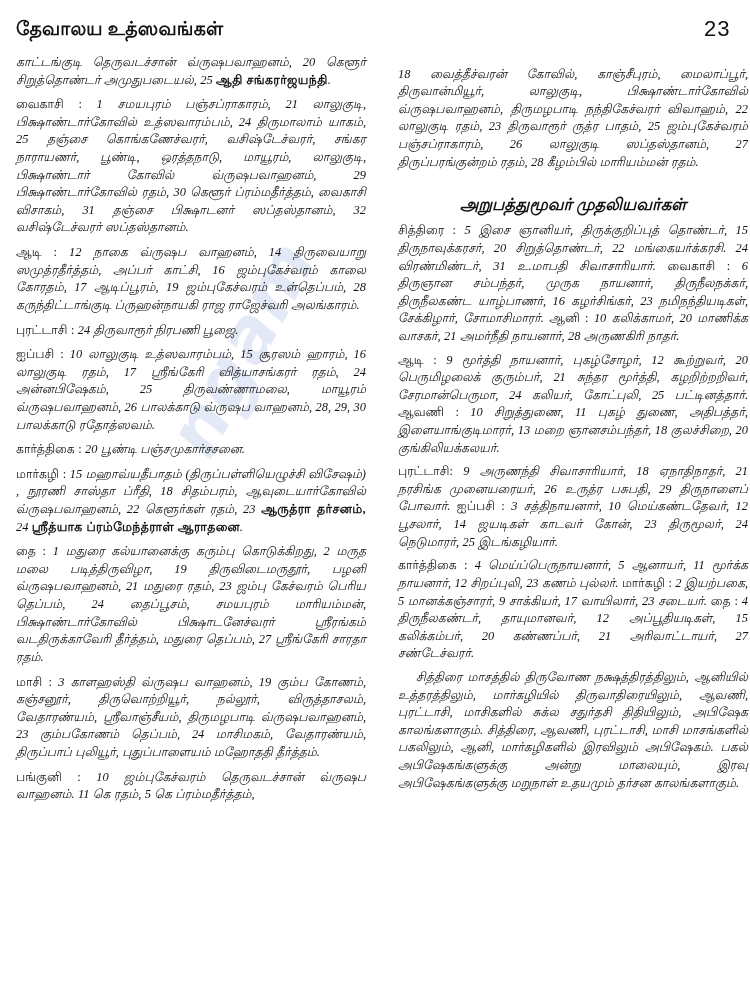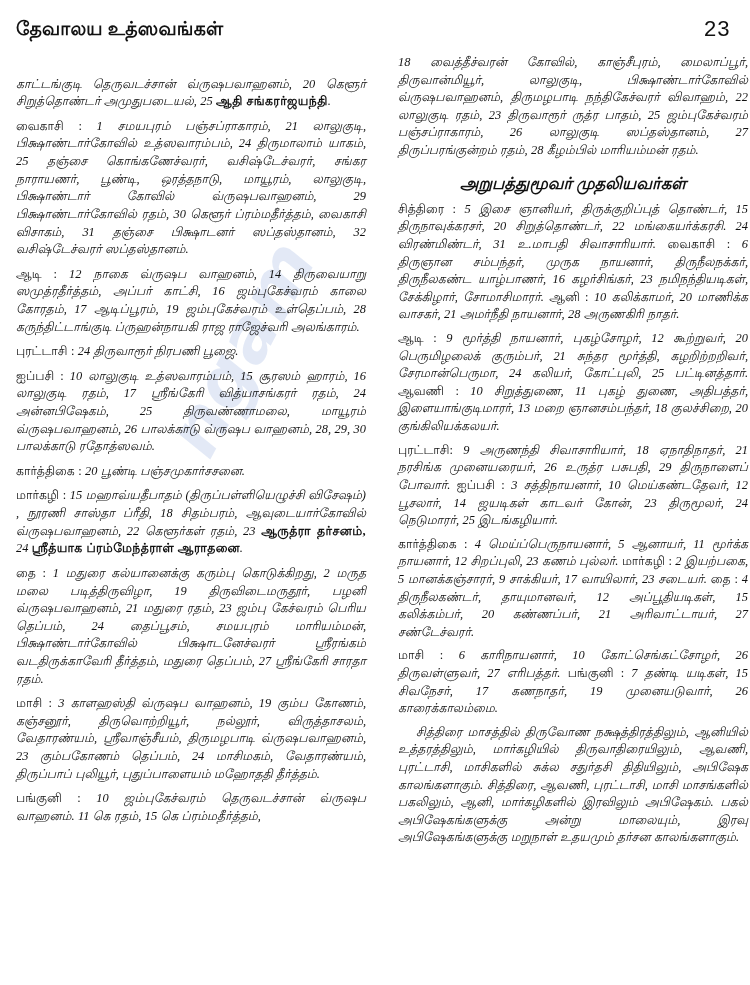--- a/index.html
+++ b/index.html
@@ -99,21 +99,21 @@
     font-style: normal;
   }
   .em {
     font-weight: bold;
     font-style: normal;
     letter-spacing: 0.4px;
   }
 
   
   h2.section-title {
-    margin: 13px 0 7px 0;
+    margin: 23px 0 7px 0;
     font-size: 16.5px;
     font-weight: bold;
     text-align: center;
     line-height: 1.28;
     font-style: italic;
   }
   h2.section-title.single {
     margin: 12px 0 5px 0;
   }
 </style>
@@ -146,40 +146,39 @@
       <p class="para"><span class="lbl">ஐப்பசி :</span><span> 10 லாலுகுடி உத்ஸவாரம்பம், 15  சூரஸம் ஹாரம், 16 லாலுகுடி ரதம், 17 ஶ்ரீங்கேரி வித்யாசங்கரர் ரதம், 24  அன்னபிஷேகம்,  25  திருவண்ணாமலை, மாயூரம்  வ்ருஷபவாஹனம், 26 பாலக்காடு வ்ருஷப வாஹனம், 28, 29, 30 பாலக்காடு ரதோத்ஸவம்.</span></p>
 
       <p class="para"><span class="lbl">கார்த்திகை :</span><span> 20 பூண்டி பஞ்சமுகார்சசனை.</span></p>
 
       <p class="para"><span class="lbl">மார்கழி :</span><span> 15 மஹாவ்யதீபாதம் (திருப்பள்ளியெழுச்சி விசேஷம்) , நூரணி சாஸ்தா ப்ரீதி, 18 சிதம்பரம், ஆவுடையார்கோவில் வ்ருஷபவாஹனம், 22 கெளூர்கள் ரதம், 23 </span><span class="em">ஆருத்ரா தர்சனம்,</span><span> 24 </span><span class="em">ஶ்ரீத்யாக ப்ரம்மேந்த்ராள் ஆராதனை</span><span>.</span></p>
 
       <p class="para"><span class="lbl">தை :</span><span> 1 மதுரை கல்யானைக்கு கரும்பு கொடுக்கிறது, 2 மருத மலை படித்திருவிழா, 19 திருவிடைமருதூர், பழனி  வ்ருஷபவாஹனம், 21 மதுரை ரதம், 23 ஜம்பு கேச்வரம் பெரிய தெப்பம், 24 தைப்பூசம், சமயபுரம் மாரியம்மன், பிக்ஷாண்டார்கோவில் பிக்ஷாடனேச்வரர் ஶ்ரீரங்கம் வடதிருக்காவேரி தீர்த்தம், மதுரை தெப்பம், 27 ஶ்ரீங்கேரி சாரதா ரதம்.</span></p>
 
       <p class="para"><span class="lbl">மாசி :</span><span> 3 காளஹஸ்தி வ்ருஷப வாஹனம், 19 கும்ப கோணம், கஞ்சனூர், திருவொற்றியூர், நல்லூர், விருத்தாசலம்,  வேதாரண்யம்,  ஶ்ரீவாஞ்சீயம், திருமழபாடி வ்ருஷபவாஹனம், 23 கும்பகோணம் தெப்பம், 24 மாசிமகம், வேதாரண்யம், திருப்பாப் புலியூர், புதுப்பாளையம்  மஹோததி தீர்த்தம்.</span></p>
 
-      <p class="para"><span class="lbl">பங்குனி :</span><span> 10 ஜம்புகேச்வரம் தெருவடச்சான் வ்ருஷப வாஹனம்.   11 கெ ரதம்,      15 கெ ப்ரம்மதீர்த்தம்,</span></p>
+      <p class="para"><span class="lbl">பங்குனி :</span><span> 10 ஜம்புகேச்வரம் தெருவடச்சான் வ்ருஷப வாஹனம்.   11 கெ ரதம்,      5 கெ ப்ரம்மதீர்த்தம்,</span></p>
 
     </div>
 
     <div class="col">
 
       <p class="para">18 வைத்தீச்வரன் கோவில், காஞ்சீபுரம், மைலாப்பூர், திருவான்மியூர், லாலுகுடி,   பிக்ஷாண்டார்கோவில் வ்ருஷபவாஹனம்,  திருமழபாடி நந்திகேச்வரர் விவாஹம், 22 லாலுகுடி ரதம், 23 திருவாரூர் ருத்ர பாதம், 25 ஜம்புகேச்வரம் பஞ்சப்ராகாரம், 26 லாலுகுடி ஸப்தஸ்தானம், 27 திருப்பரங்குன்றம் ரதம், 28 கீழம்பில் மாரியம்மன் ரதம்.</p>
 
       <h2 class="section-title">
         <span>அறுபத்துமூவர் முதலியவர்கள்</span><br>
       </h2>
 
       <p class="para tight"><span class="lbl">சித்திரை :</span><span> 5 இசை  ஞானியர்,  திருக்குறிப்புத் தொண்டர்,   15 திருநாவுக்கரசர், 20 சிறுத்தொண்டர், 22  மங்கையர்க்கரசி. 24 விரண்மிண்டர், 31 உ.மாபதி சிவாசாரியார். </span><span class="lbl">வைகாசி :</span><span> 6 திருஞான சம்பந்தர், முருக நாயனார், திருநீலநக்கர், திருநீலகண்ட யாழ்பாணர், 16 கழர்சிங்கர், 23 நமிநந்தியடிகள், சேக்கிழார், சோமாசிமாரர். </span><span class="lbl">ஆனி :</span><span>  10 கலிக்காமர், 20 மாணிக்க வாசகர், 21 அமர்நீதி நாயனார், 28 அருணகிரி நாதர்.</span></p>
 
       <p class="para tight"><span class="lbl">ஆடி :</span><span> 9 மூர்த்தி நாயனார், புகழ்சோழர், 12 கூற்றுவர், 20 பெருமிழலைக் குரும்பர், 21 சுந்தர மூர்த்தி, கழறிற்றறிவர், சேரமான்பெருமா, 24 கலியர், கோட்புலி, 25 பட்டினத்தார். </span><span class="lbl">ஆவணி :</span><span> 10 சிறுத்துணை, 11 புகழ் துணை, அதிபத்தர், இளையாங்குடிமாரர், 13 மறை ஞானசம்பந்தர், 18 குலச்சிறை, 20 குங்கிலியக்கலயர்.</span></p>
 
       <p class="para tight"><span class="lbl">புரட்டாசி:</span><span> 9 அருணந்தி சிவாசாரியார், 18 ஏநாதிநாதர், 21 நரசிங்க முனையரையர்,        26 உருத்ர பசுபதி, 29 திருநாளைப் போவார். </span><span class="lbl">ஐப்பசி :</span><span> 3 சத்திநாயனார், 10 மெய்கண்டதேவர், 12 பூசலார், 14 ஜயடிகள் காடவர் கோன், 23 திருமூலர், 24 நெடுமாரர், 25 இடங்கழியார்.</span></p>
 
       <p class="para tight"><span class="lbl">கார்த்திகை :</span><span> 4  மெய்ப்பெருநாயனார், 5 ஆனாயர், 11 மூர்க்க நாயனார், 12 சிறப்புலி, 23 கணம் புல்லர். </span><span class="lbl">மார்கழி :</span><span> 2 இயற்பகை, 5 மானக்கஞ்சாரர், 9 சாக்கியர், 17 வாயிலார், 23 சடையர். </span><span class="lbl">தை :</span><span> 4  திருநீலகண்டர், தாயுமானவர்,  12  அப்பூதியடிகள், 15 கலிக்கம்பர், 20 கண்ணப்பர், 21 அரிவாட்டாயர், 27 சண்டேச்வரர்.</span></p>
 
-      <p class="para tight"><span class="lbl">மாசி :</span><span>   6 காரிநாயனார்,   10 கோட்செங்கட்சோழர், 26 திருவள்ளுவர், 27 எரிபத்தர். </span><span class="lbl">பங்குனி :</span><span> 7  தண்டி யடிகள், 15 சிவநேசர், 17 கணநாதர், 19 முனையடுவார், 26 காரைக்காலம்மை.</span></p>
 
 
       <p class="para indent">சித்திரை மாசத்தில் திருவோண நக்ஷத்திரத்திலும், ஆனியில்      உத்தரத்திலும்,       மார்கழியில் திருவாதிரையிலும்,  ஆவணி, புரட்டாசி, மாசிகளில் சுக்ல சதுர்தசி திதியிலும், அபிஷேக காலங்களாகும். சித்திரை, ஆவணி, புரட்டாசி, மாசி மாசங்களில் பகலிலும்,      ஆனி,   மார்கழிகளில்  இரவிலும் அபிஷேகம். பகல்     அபிஷேகங்களுக்கு     அன்று மாலையும், இரவு    அபிஷேகங்களுக்கு   மறுநாள் உதயமும் தர்சன காலங்களாகும்.</p>
 
     </div>
   </div>
 </div>
 
 </body></html>

